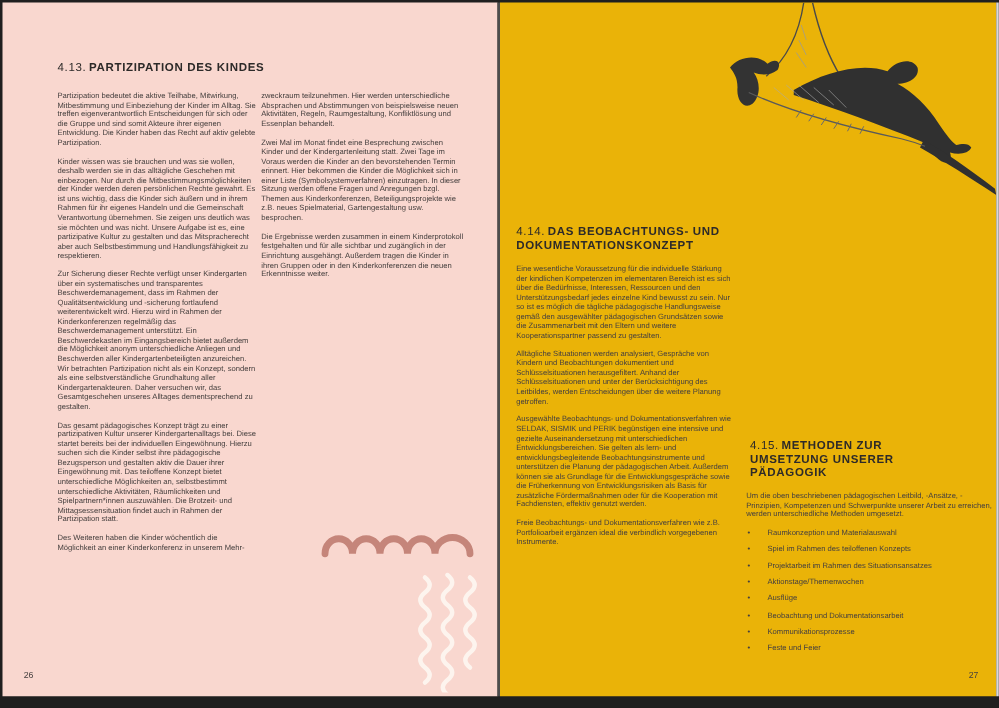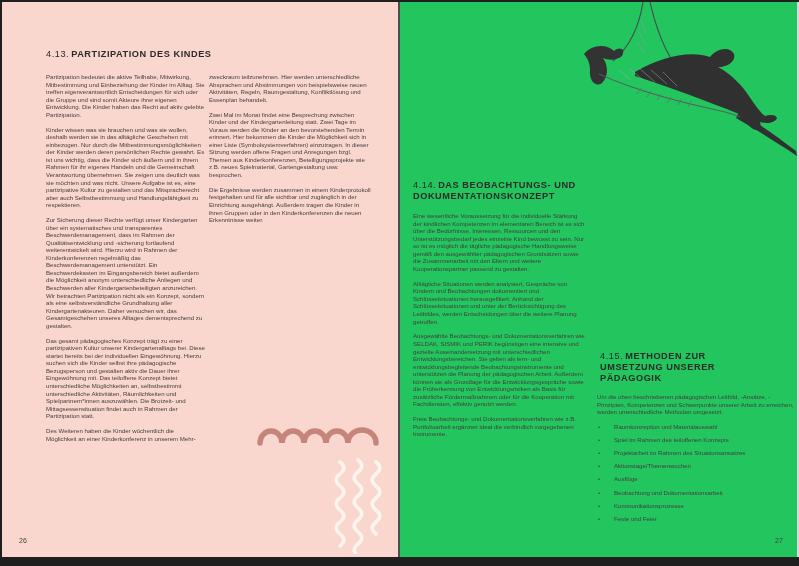--- a/index.html
+++ b/index.html
@@ -3,21 +3,21 @@
 <meta charset="utf-8">
 <style>
   * { margin:0; padding:0; box-sizing:border-box; }
   html,body { width:799px; height:566px; }
   body { font-family:"Liberation Sans", sans-serif; background:#1f1f1f; position:relative; overflow:hidden; }
 
   .spread { position:absolute; left:0; top:0; width:799px; height:566px; }
 
   .page { position:absolute; top:2px; height:555px; overflow:hidden; }
   .page-left  { left:2px;   width:396px; background:#f9d7cf;padding-left:44px; }
-  .page-right { left:400px; width:397px; background:#22c55e; }
+  .page-right { left:400px; width:397px; background:#eab308; }
   .spine { position:absolute; left:398px; top:2px; width:2px; height:555px; background:#4d4d4d; }
   .edge-right { position:absolute; left:797px; top:2px; width:2px; height:555px; background:#d9d9d9; }
 
   .sec-heading { position:absolute; font-size:9.2px; line-height:11px; color:#2d2a29; letter-spacing:0.55px; }
   .sec-heading .sec-num { font-weight:normal; margin-right:2px; }
   .sec-heading .sec-title { font-weight:bold; }
 
   .heading-413 { left:44px; top:47px; white-space:nowrap; }
   .heading-414 { left:13px; top:178px; width:184px; }
   .heading-415 { left:200px; top:349px; width:134px; }

